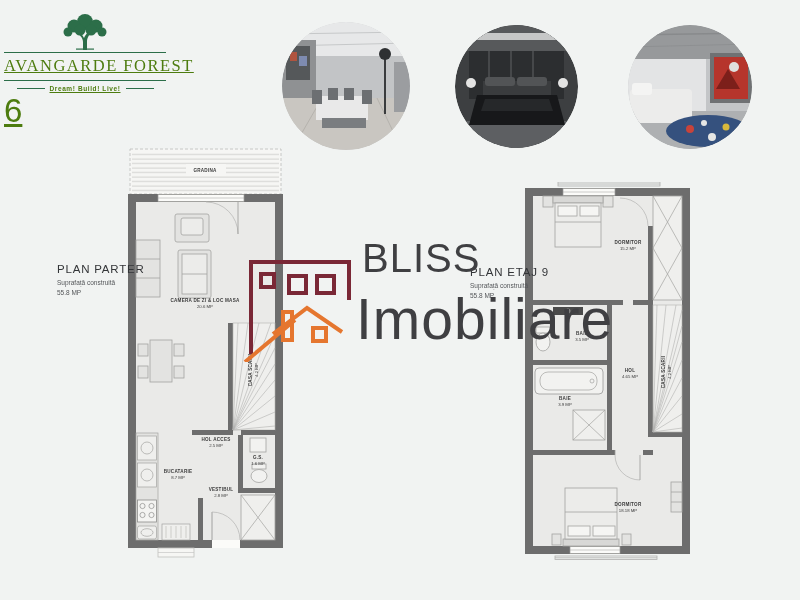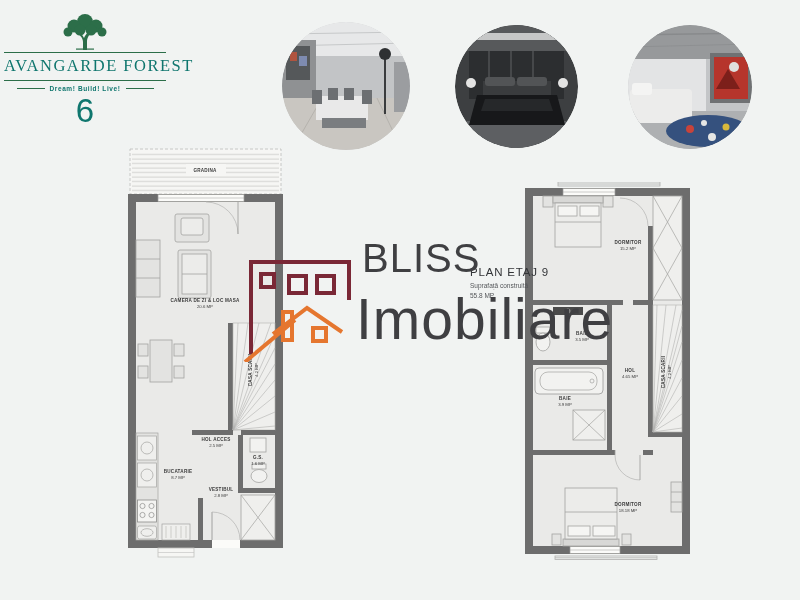--- a/index.html
+++ b/index.html
@@ -1,20 +1,20 @@
 <!DOCTYPE html>
 <html><head>
 <meta charset="utf-8">
 <style>
   html,body{margin:0;padding:0;}
   body{font-family:"Liberation Sans",sans-serif;}
   #stage{position:relative;width:800px;height:600px;background:#f1f3f2;overflow:hidden;}
 
   
-  .brand{position:absolute;left:4px;top:12px;width:162px;text-align:center;color:#0f766e;}
+  .brand{position:absolute;left:4px;top:12px;width:162px;color:#4d7c0f;text-decoration:underline;}
   .brand .tree{margin:0 auto;display:block;}
   .brand .title{border-top:1px solid #2c6e49;border-bottom:1px solid #2c6e49;
     font-family:"Liberation Serif",serif;font-size:16.5px;letter-spacing:1.5px;
     padding:3px 0 4px 0;margin-top:2px;white-space:nowrap;}
   .brand .tagrow{display:flex;align-items:center;justify-content:center;gap:5px;margin-top:4px;}
   .brand .tagrow .dash{flex:0 0 28px;height:1px;background:#2c6e49;}
   .brand .tagline{font-size:6.5px;font-weight:bold;letter-spacing:0.6px;white-space:nowrap;}
   .brand .num{font-size:33px;font-weight:300;line-height:1;margin-top:2px;font-family:"Liberation Sans",sans-serif;}
 
   
@@ -152,20 +152,27 @@
         <rect x="4" y="58" width="20" height="12" rx="3" fill="#f4f4f3"></rect>
         <ellipse cx="80" cy="106" rx="42" ry="16" fill="#35517e"></ellipse>
         <circle cx="62" cy="104" r="4" fill="#c8433a"></circle>
         <circle cx="84" cy="112" r="4" fill="#e6e6e4"></circle>
         <circle cx="98" cy="102" r="3.5" fill="#d8b93c"></circle>
         <circle cx="76" cy="98" r="3" fill="#e6e6e4"></circle>
       </g>
     </svg>
   </div>
 
+  <div class="plan-title-block" style="left:57px;top:263px;">
+    <div class="t">PLAN PARTER</div>
+    <div class="s">
+      <span>Suprafață construită</span><br>
+      <span>55.8 MP</span>
+    </div>
+  </div>
 
   <div class="plan-title-block" style="left:470px;top:266px;">
     <div class="t">PLAN ETAJ 9</div>
     <div class="s">
       <span>Suprafață construită</span><br>
       <span>55.8 MP</span>
     </div>
   </div>
 
   <div class="plan" style="left:128px;top:148px;width:155px;height:412px;">

